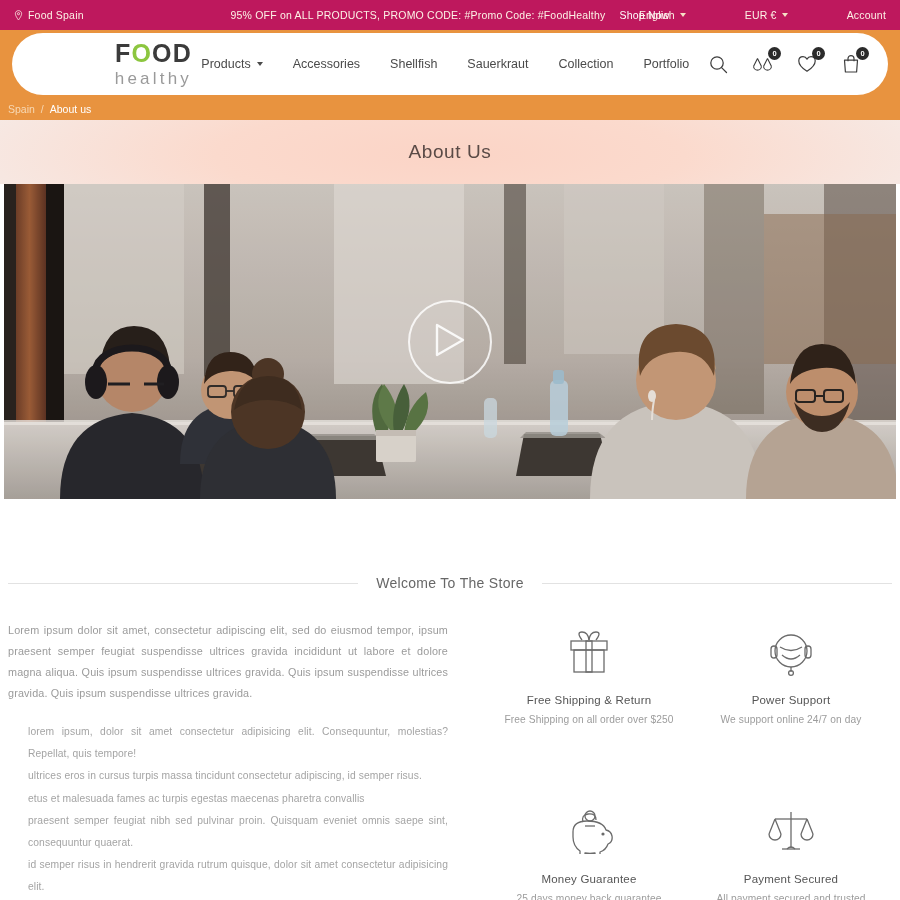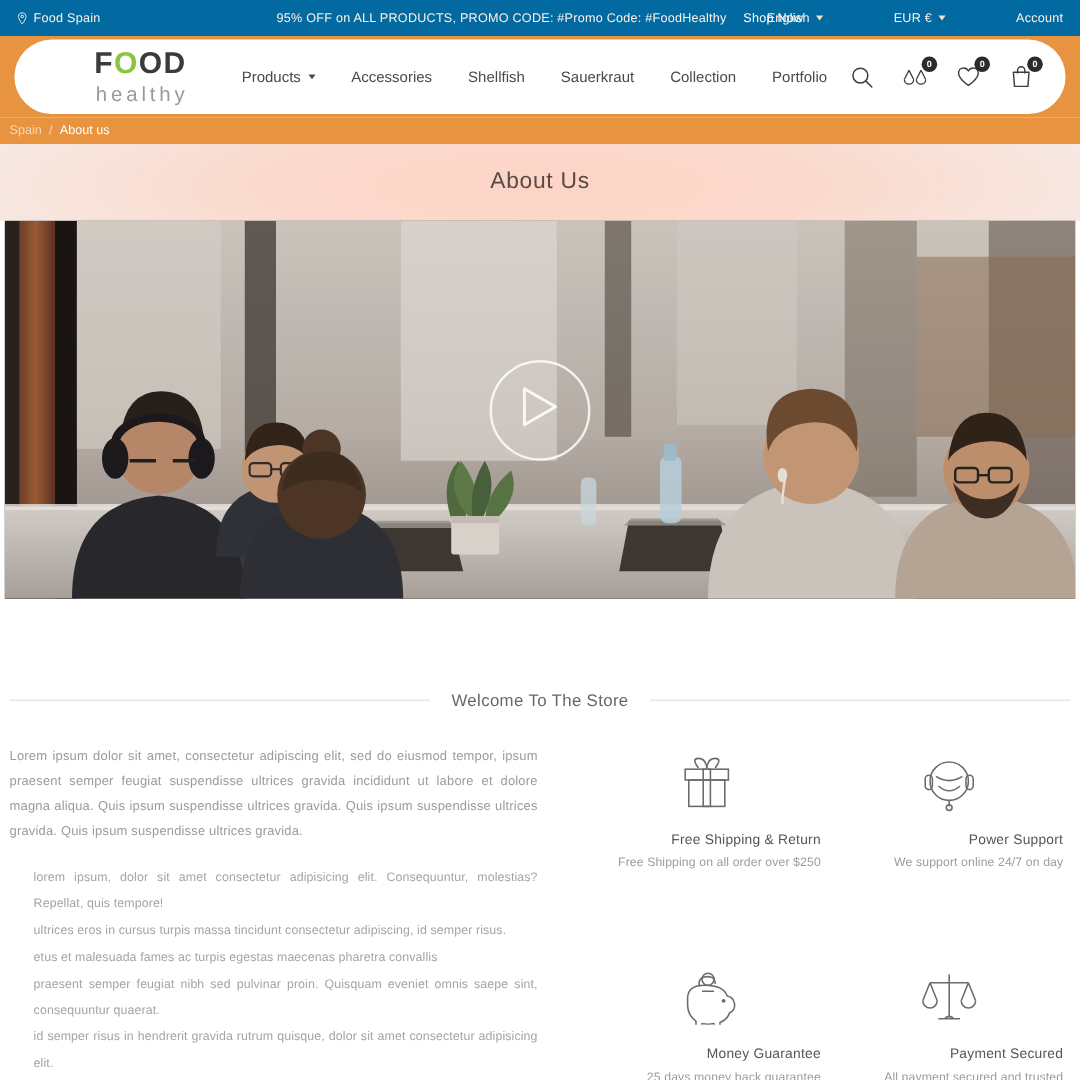--- a/index.html
+++ b/index.html
@@ -16,21 +16,21 @@
     background: #ffffff;
     color: #555;
     -webkit-font-smoothing: antialiased;
   }
 
   .page { width: 900px; height: 900px; position: relative; }
 
   
   .topbar {
     height: 30px;
-    background: #0369a1;
+    background: #be185d;
     display: flex;
     align-items: center;
     padding: 0 14px;
     color: #fdf2e6;
     font-size: 10.5px;
     letter-spacing: .2px;
     position: relative;
   }
   .topbar-left {
     display: flex;
@@ -93,21 +93,21 @@
     border-radius: 34px;
     display: flex;
     align-items: center;
     padding: 0 26px 0 30px;
     position: relative;
     top: 3px;
   }
   .logo {
     display: flex;
     flex-direction: column;
-    align-items: center;
+    align-items: flex-end;
     line-height: 1;
     cursor: pointer;
     width: 150px;
   }
   .logo-main {
     font-size: 25px;
     font-weight: bold;
     color: #3b3b3b;
     letter-spacing: 1.2px;
   }
@@ -280,21 +280,21 @@
   }
 
   .col-features {
     flex: 1;
     display: grid;
     grid-template-columns: 1fr 1fr;
     row-gap: 42px;
     padding-top: 6px;
   }
   .feature {
-    text-align: right;
+    text-align: center;
     padding: 0 6px;
     cursor: default;
   }
   .feature-icon {
     height: 54px;
     display: flex;
     align-items: center;
     justify-content: center;
     margin-bottom: 14px;
   }

